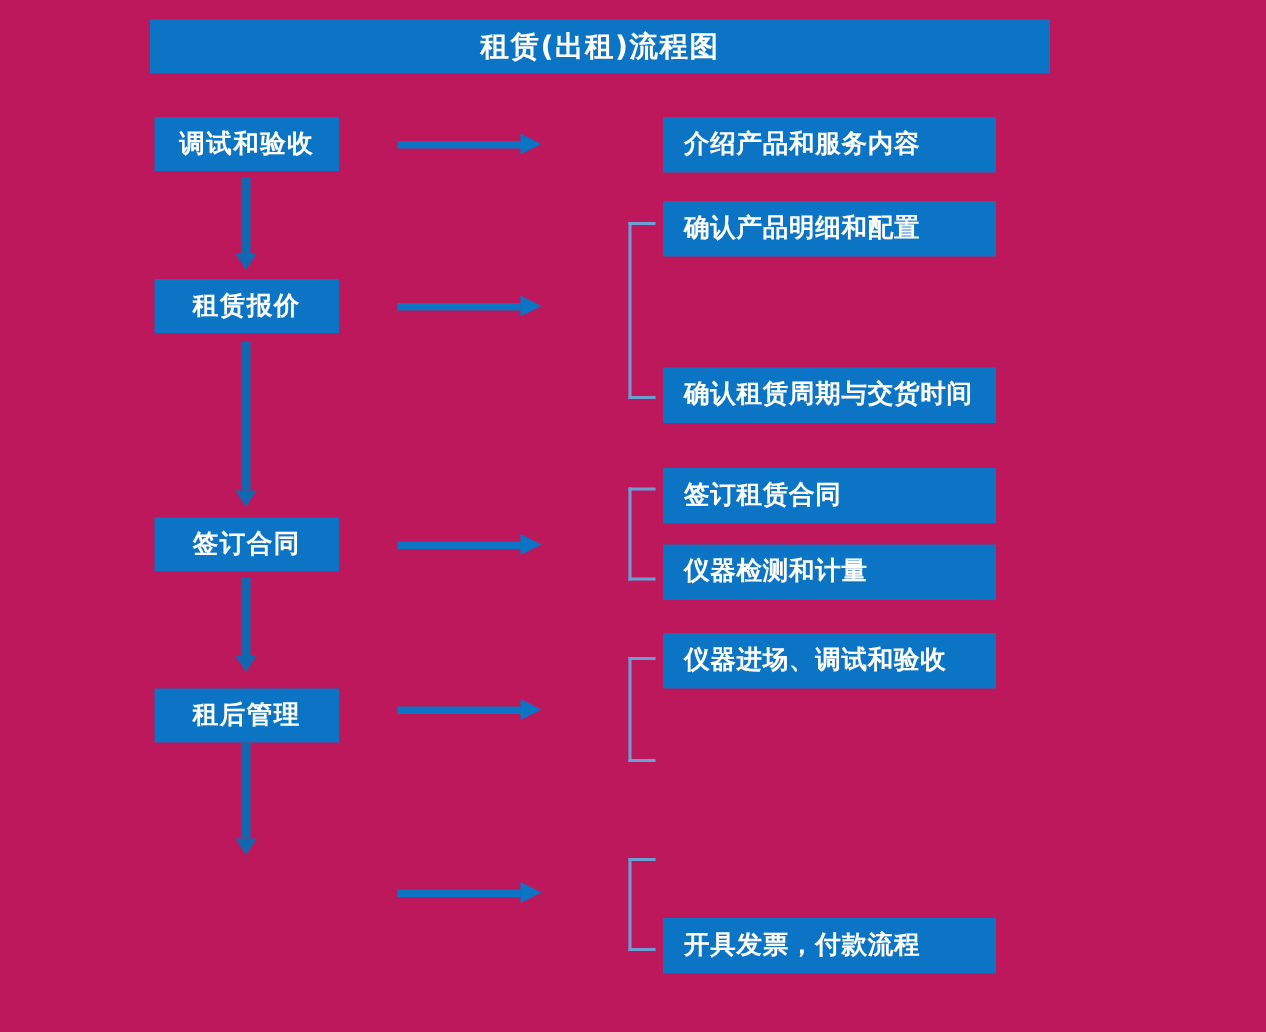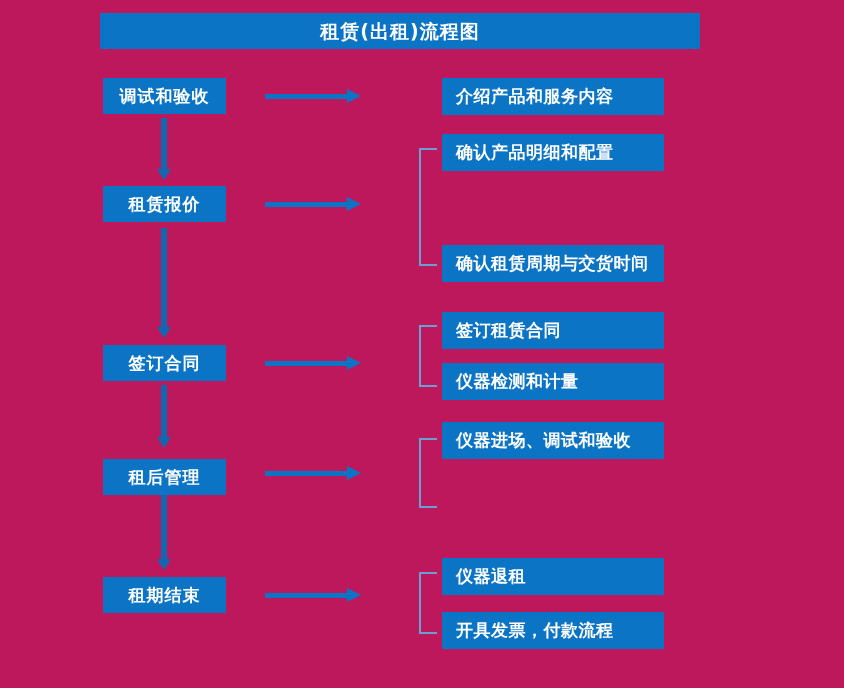--- a/index.html
+++ b/index.html
@@ -141,21 +141,20 @@
 <body>
 
 <div id="canvas">
 
   <div class="title-bar">租赁(出租)流程图</div>
 
   <div class="stage-box" style="top:78px">调试和验收</div>
   <div class="stage-box" style="top:186px">租赁报价</div>
   <div class="stage-box" style="top:345px">签订合同</div>
   <div class="stage-box" style="top:459px">租后管理</div>
-  <div class="stage-box" style="top:577px">租期结束</div>
 
   <div class="v-arrow" style="top:118px;height:62px">
     <div class="shaft"></div>
     <div class="head"></div>
   </div>
   <div class="v-arrow" style="top:228px;height:110px">
     <div class="shaft"></div>
     <div class="head"></div>
   </div>
   <div class="v-arrow" style="top:385px;height:63px">
@@ -192,16 +191,15 @@
   <div class="bracket" style="top:325px;height:62px"></div>
   <div class="bracket" style="top:438px;height:70px"></div>
   <div class="bracket" style="top:572px;height:62px"></div>
 
   <div class="detail-box" style="top:78px">介绍产品和服务内容</div>
   <div class="detail-box" style="top:134px">确认产品明细和配置</div>
   <div class="detail-box" style="top:245px">确认租赁周期与交货时间</div>
   <div class="detail-box" style="top:312px">签订租赁合同</div>
   <div class="detail-box" style="top:422px">仪器进场、调试和验收</div>
   <div class="detail-box" style="top:363px">仪器检测和计量</div>
-  <div class="detail-box" style="top:558px">仪器退租</div>
   <div class="detail-box" style="top:612px">开具发票，付款流程</div>
 
 </div>
 
 </body></html>

